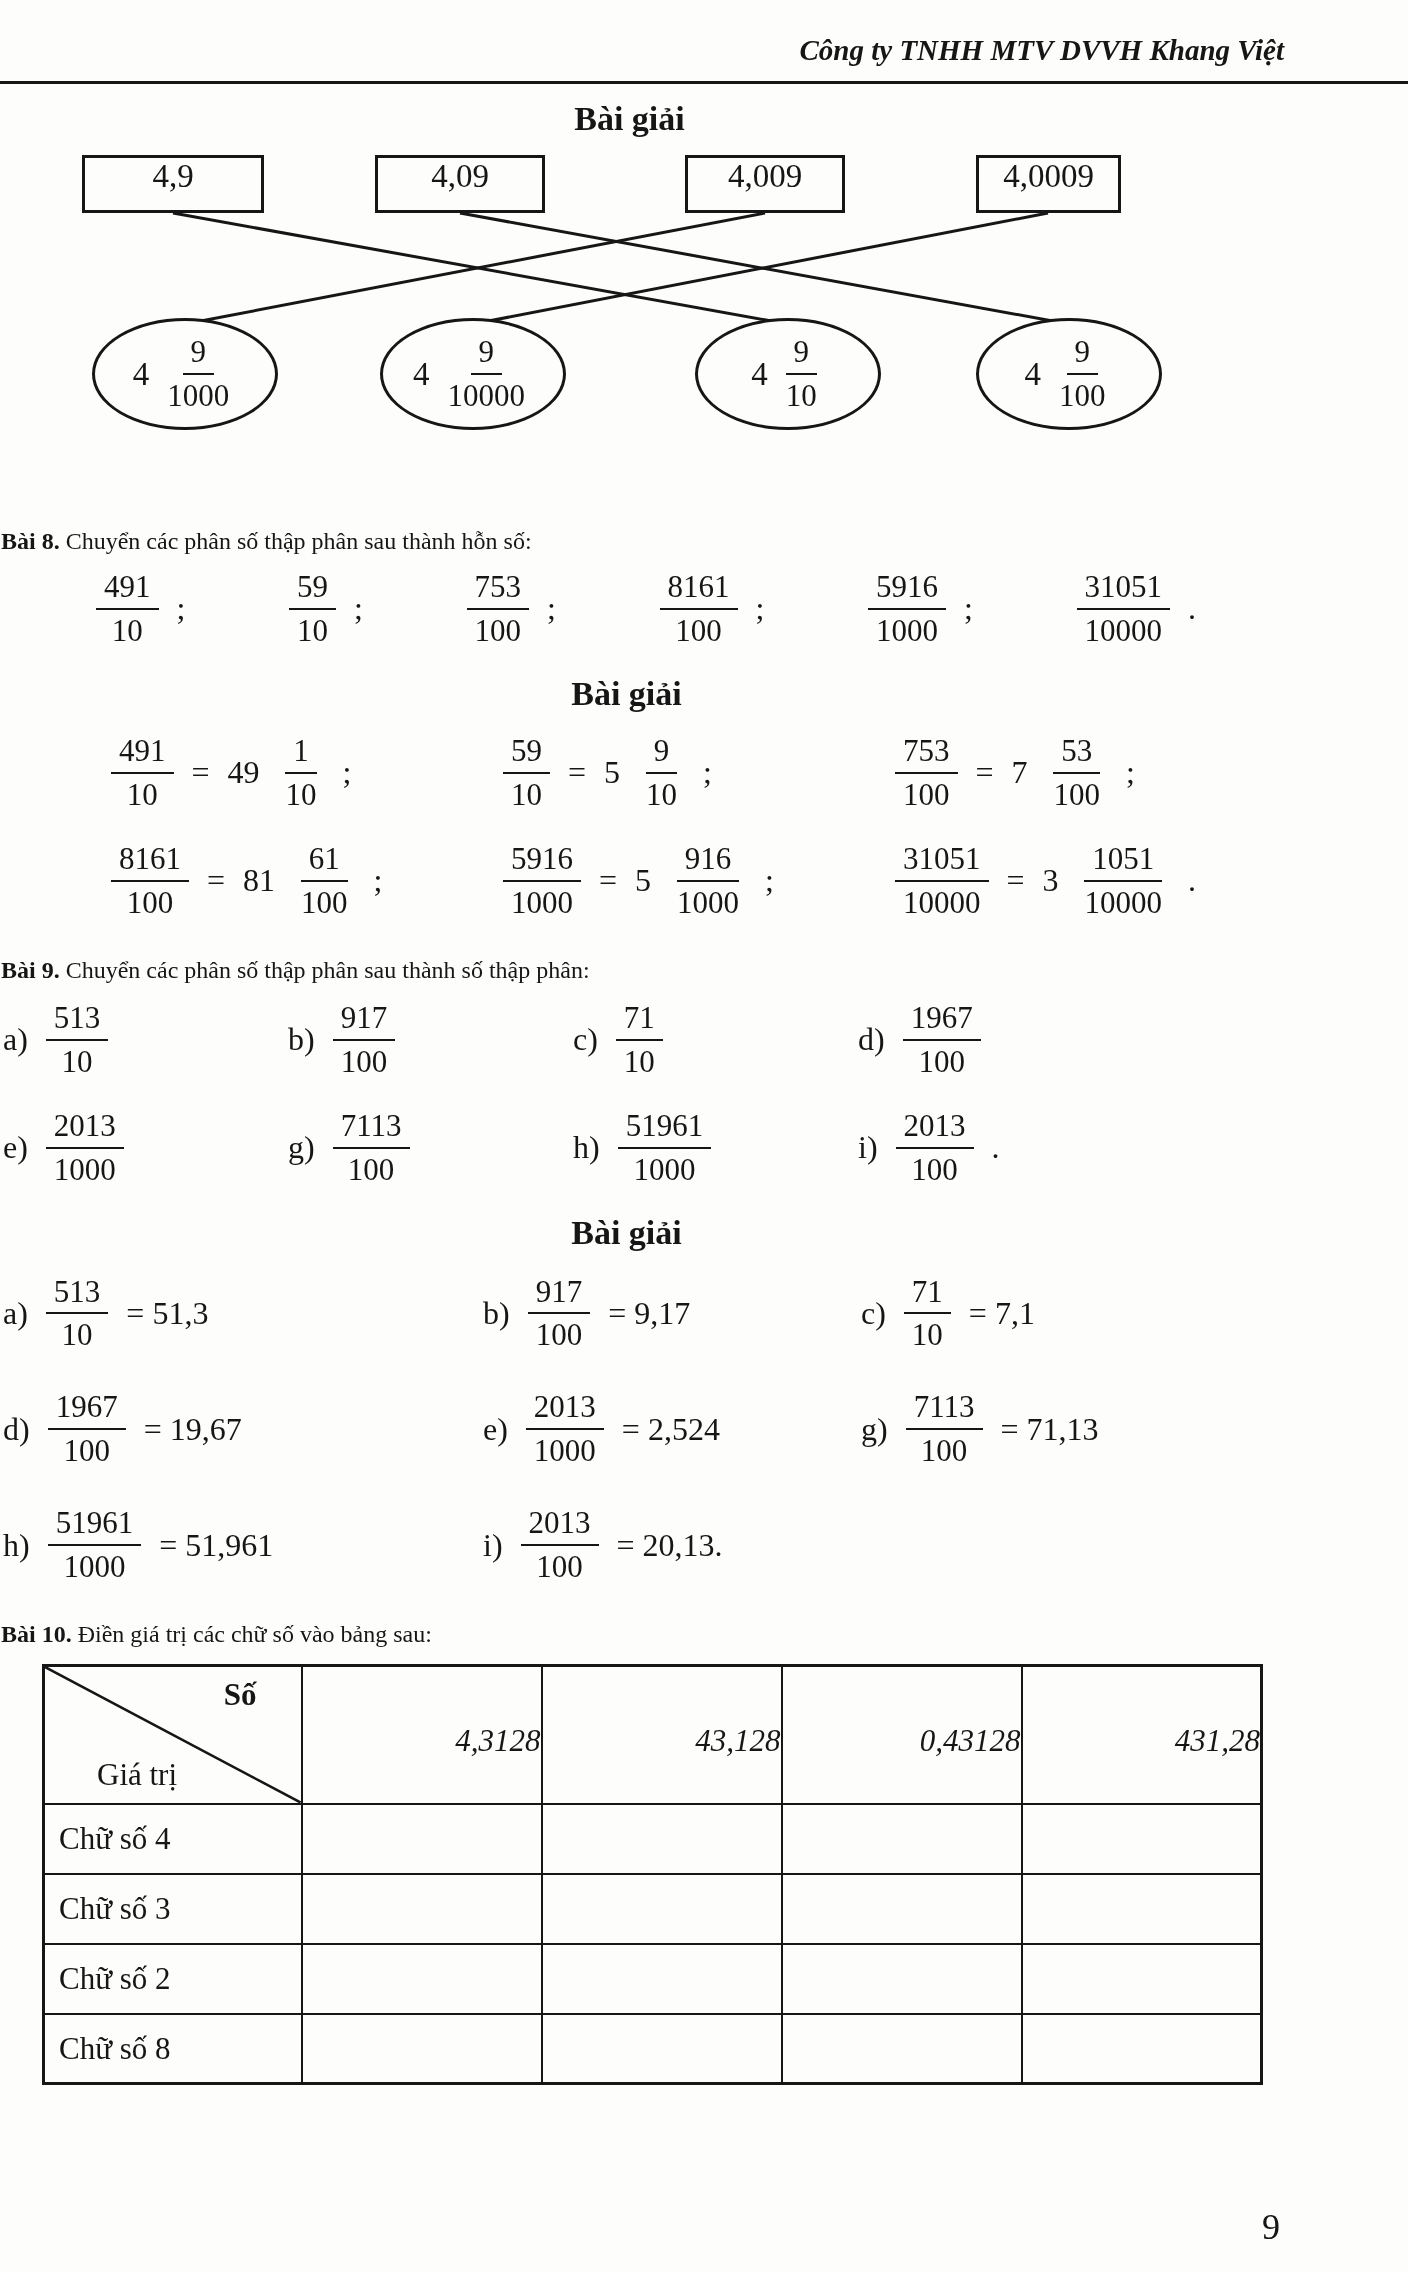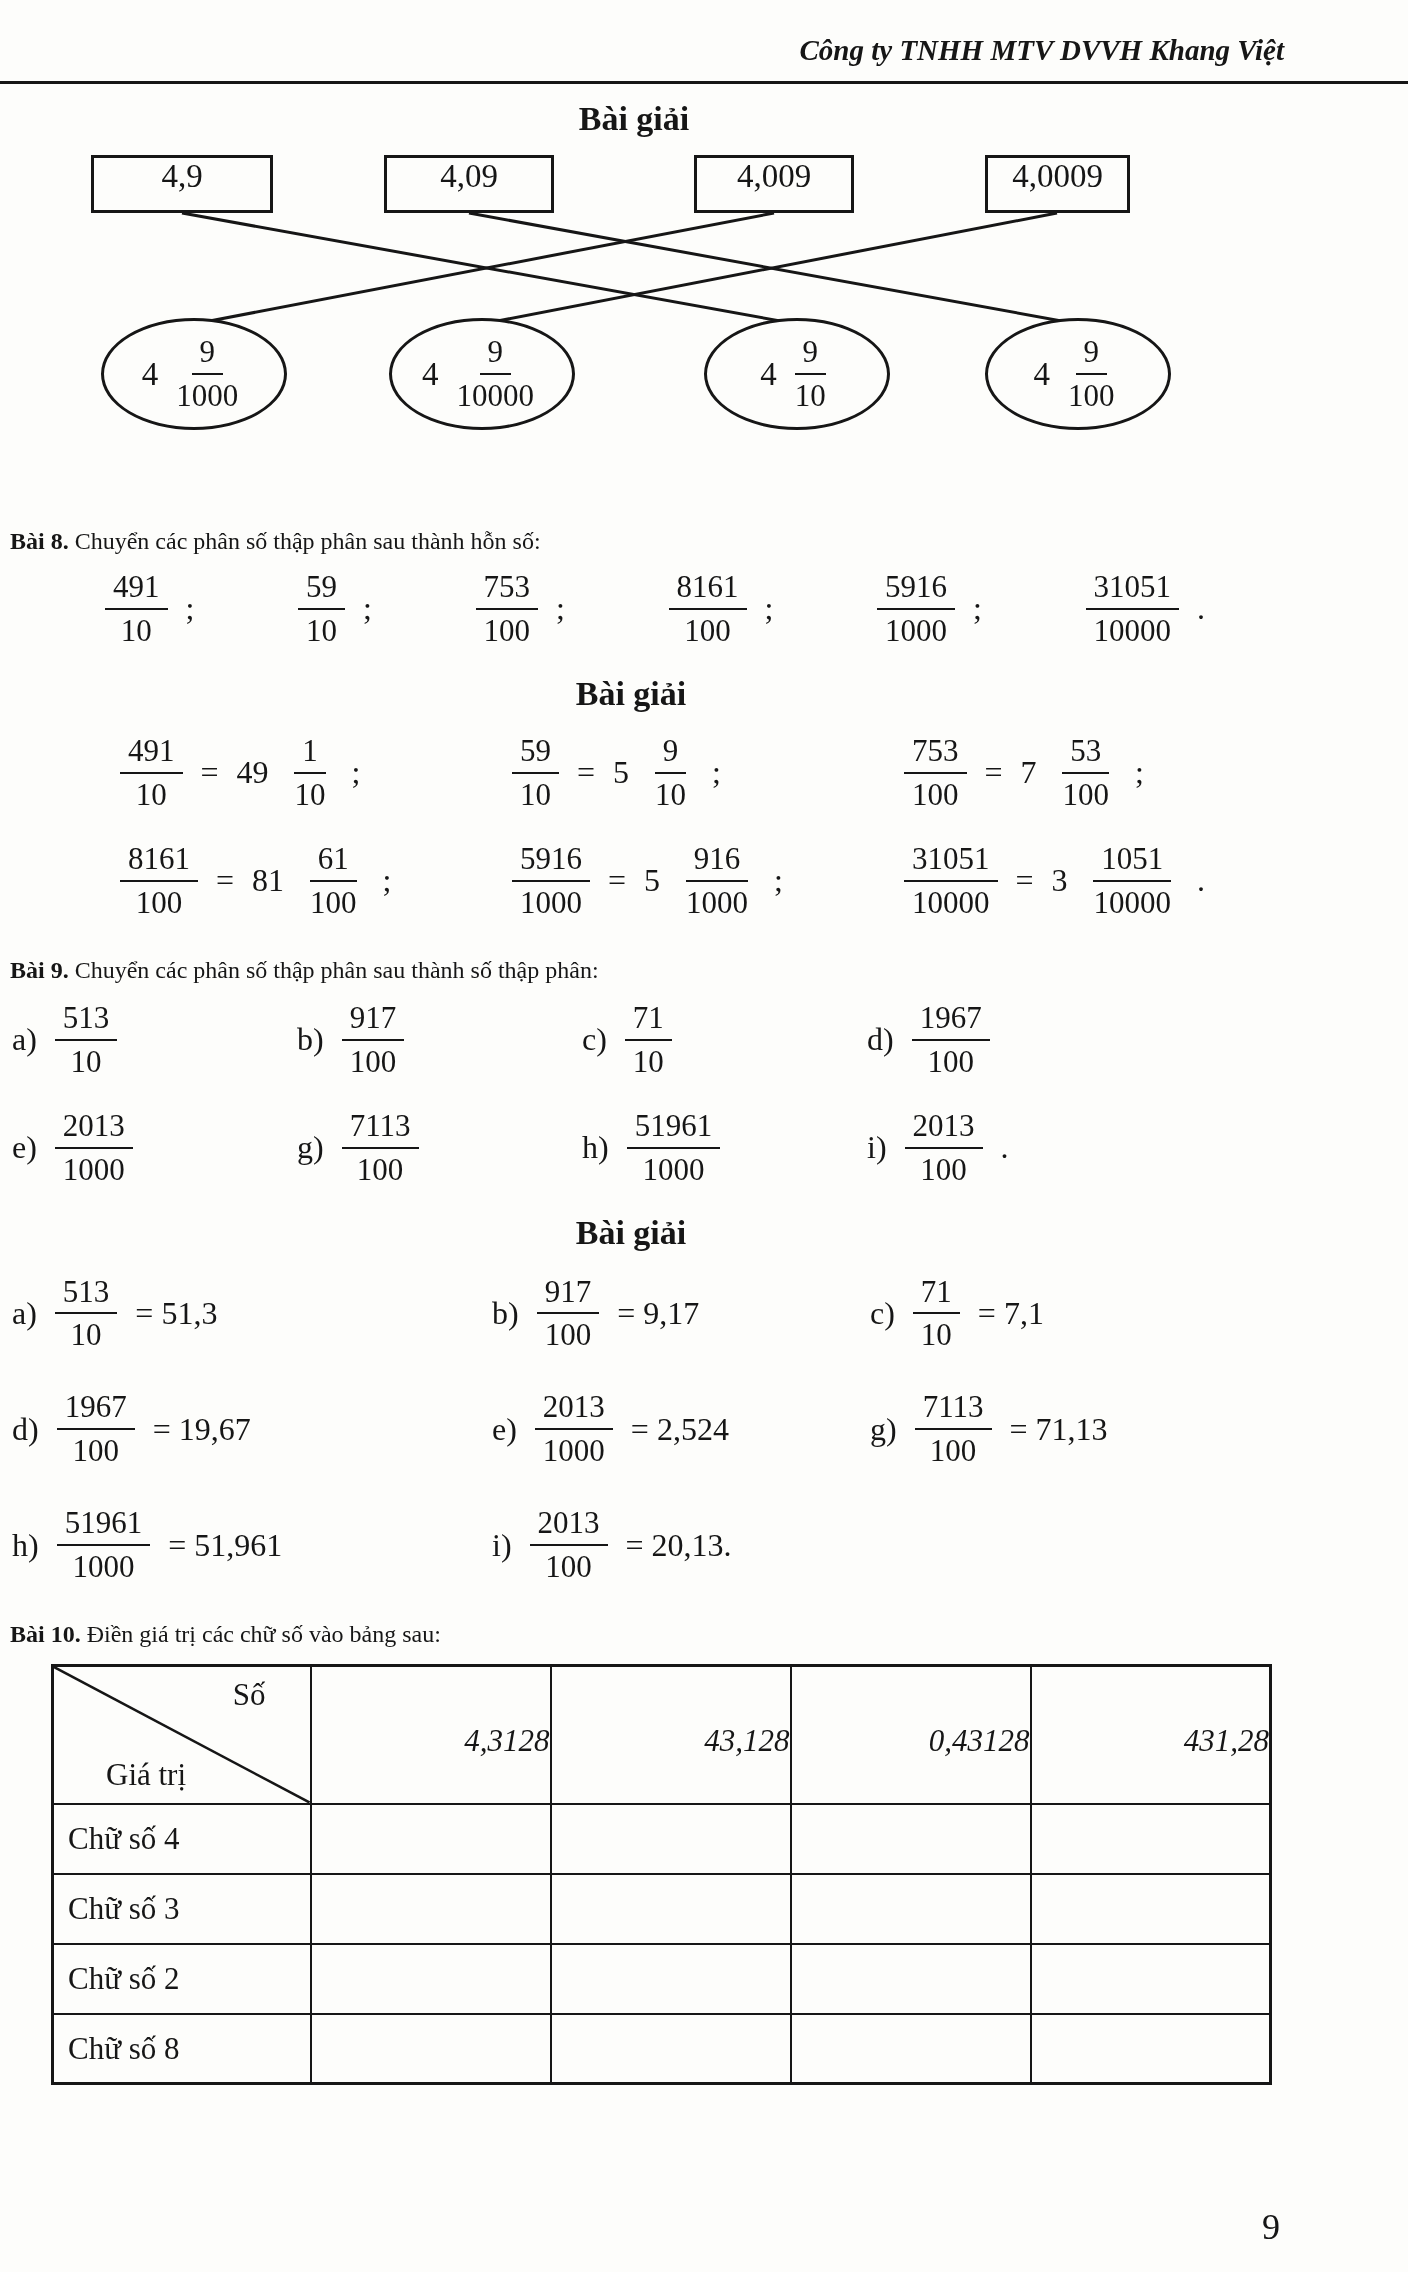--- a/index.html
+++ b/index.html
@@ -1,18 +1,18 @@
 <!DOCTYPE html>
 <html><head>
 <meta charset="utf-8">
 <style>
   * { margin:0; padding:0; box-sizing:border-box; }
   body { background:#e9e9e9; }
   .page { position:relative; width:1408px; height:2272px; margin:0 auto; background:#fdfdfb; color:#161616;
-          font-family:"Liberation Serif", serif; font-size:32px; padding:34px 120px 0 10px; overflow:hidden; }
+          font-family:"Liberation Serif", serif; font-size:32px; padding:34px 120px 0 1px; overflow:hidden; }
   .company { text-align:right; font-style:italic; font-weight:bold; font-size:29px; padding-right:4px; }
   .rule { border-top:3px solid #161616; margin:14px -120px 0 -14px; }
 
   .match { position:relative; margin-top:16px; height:392px; }
   .match-title { position:absolute; top:0; left:0; right:30px; text-align:center; font-weight:bold; font-size:34px; }
   .mlines { position:absolute; top:0; left:0; }
   .mbox { position:absolute; top:55px; height:58px; border:3px solid #161616; background:#fdfdfb;
           display:flex; align-items:flex-start; justify-content:center; font-size:33px; }
   .moval { position:absolute; top:218px; width:186px; height:112px; border:3px solid #161616; border-radius:50%;
            background:#fdfdfb; display:flex; align-items:center; justify-content:center; gap:10px; }
@@ -36,21 +36,21 @@
   .sols-row + .sols-row { margin-top:36px; }
   .key, .op, .whole, .res, .sep { font-size:32px; }
 
   .btable { margin:16px 0 0 41px; border-collapse:collapse; table-layout:fixed; border:3px solid #161616; }
   .btable td { border:2.5px solid #161616; font-size:31px; vertical-align:middle; }
   .hrow { height:138px; }
   .drow { height:70px; }
   .colhead { text-align:right; vertical-align:top; padding-top:12px;font-style:italic; }
   .corner { position:relative; }
   .corner svg { position:absolute; top:0; left:0; width:100%; height:100%; }
-  .corner .ctop { position:absolute; top:10px; right:44px; }
+  .corner .ctop { position:absolute; top:10px; right:44px;font-weight:bold; }
   .corner .cbottom { position:absolute; bottom:10px; left:12px;margin-left:40px; }
   .rowhead { padding-left:14px; text-align:left; }
   .pagenum { position:absolute; right:128px; bottom:24px; font-size:36px; }
 </style>
 </head>
 <body>
 
 <div class="page">
 
   <div class="company">Công ty TNHH MTV DVVH Khang Việt</div>

